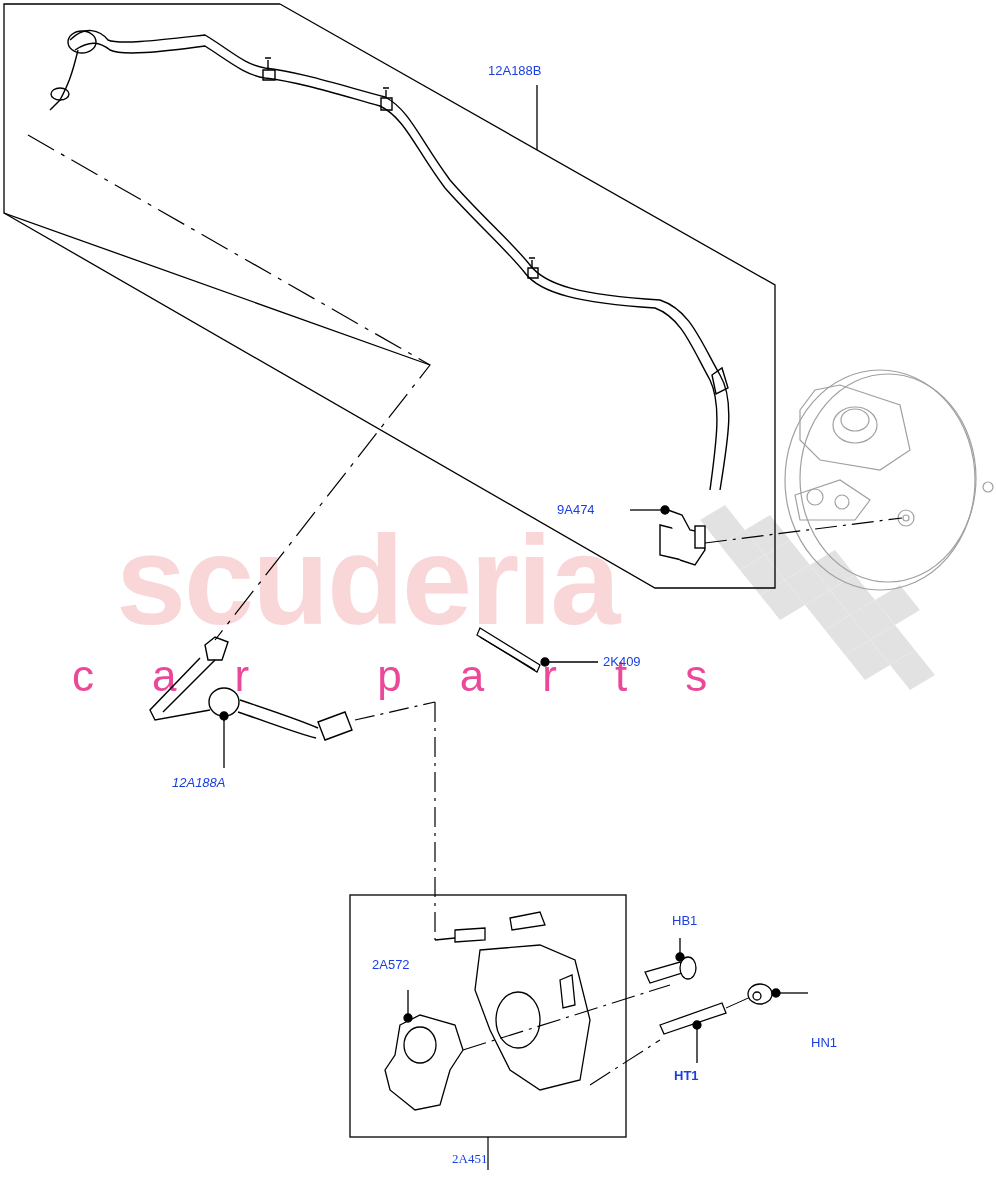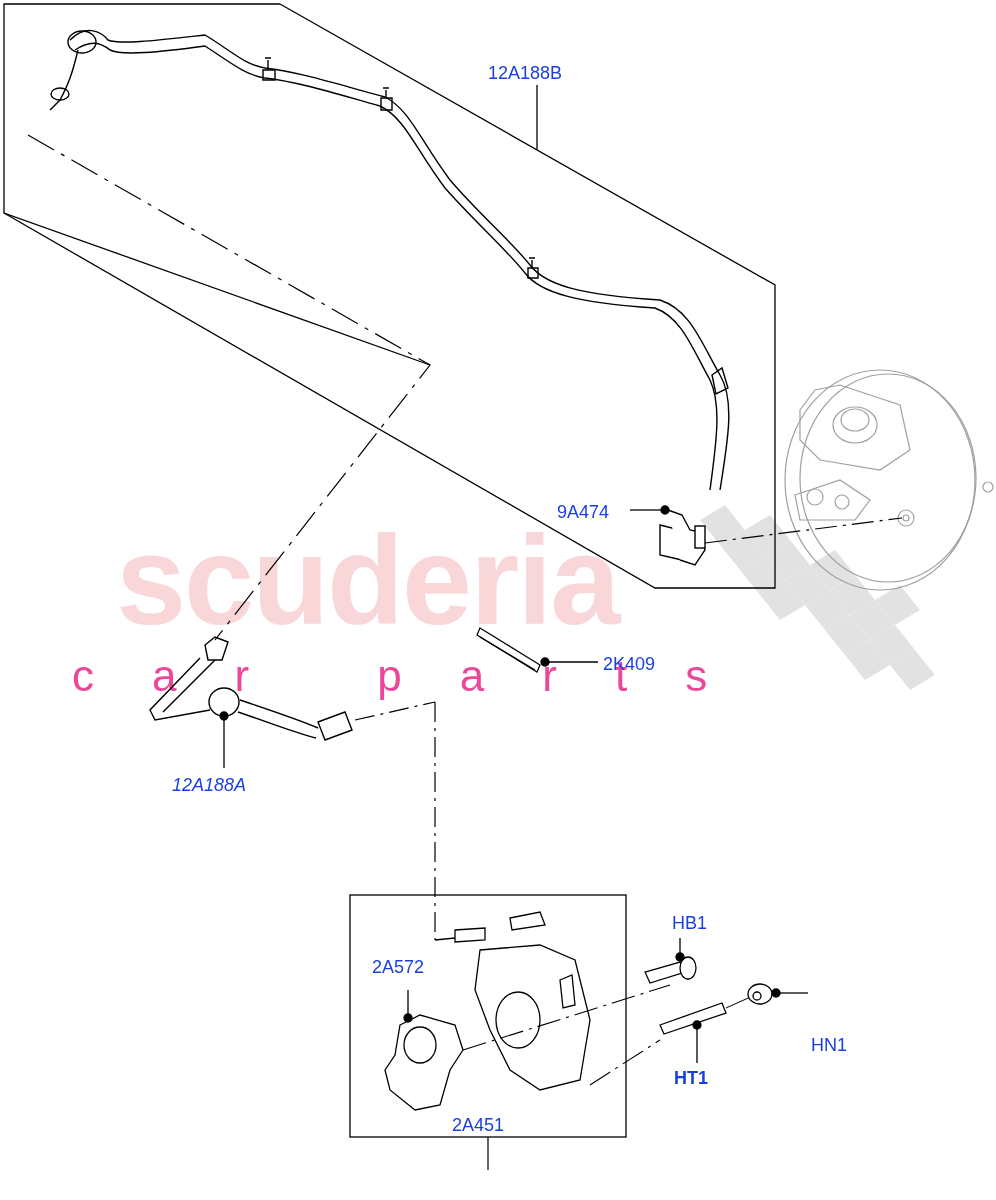--- a/index.html
+++ b/index.html
@@ -1,20 +1,20 @@
 <!DOCTYPE html>
 <html><head>
 <meta charset="utf-8">
 <style>
   html, body { margin:0; padding:0; background:#ffffff; }
   body { width:996px; height:1200px; position:relative; overflow:hidden; font-family:"Liberation Sans", sans-serif; }
   #diagram { position:absolute; left:0; top:0; width:996px; height:1200px; }
   .wm-main { position:absolute; left:72px; top:518px; font-family:"Liberation Sans", sans-serif; font-weight:bold; font-size:126px; color:#f9d6d8; letter-spacing:-2px; line-height:1;margin-left:44px; }
   .wm-sub { position:absolute; left:72px; top:654px; font-family:"Liberation Sans", sans-serif; font-size:44px; color:#ec4899; letter-spacing:58px; line-height:1; }
-  .callout { position:absolute; color:#1a3fe0; font-family:"Liberation Sans", sans-serif; font-size:18px; line-height:1; white-space:nowrap; }
+  .callout { position:absolute; color:#1a3fe0; font-family:"Liberation Sans", sans-serif; font-size:13px; line-height:1; white-space:nowrap; }
 </style>
 </head>
 <body>
 
 <div id="diagram">
 
   <div class="wm-main">scuderia</div>
   <div class="wm-sub">car parts</div>
 
   <svg width="996" height="1200" viewBox="0 0 996 1200" xmlns="http://www.w3.org/2000/svg" style="position:absolute;left:0;top:0;">
@@ -150,14 +150,14 @@
   </svg>
 
   <div class="callout" style="left:488px;top:64px;">12A188B</div>
   <div class="callout" style="left:557px;top:503px;">9A474</div>
   <div class="callout" style="left:603px;top:655px;">2K409</div>
   <div class="callout" style="left:172px;top:776px;font-style:italic;">12A188A</div>
   <div class="callout" style="left:660px;top:914px;margin-left:12px;">HB1</div>
   <div class="callout" style="left:372px;top:958px;">2A572</div>
   <div class="callout" style="left:811px;top:1036px;">HN1</div>
   <div class="callout" style="left:674px;top:1069px;font-weight:bold;">HT1</div>
-  <div class="callout" style="left:452px;top:1116px;">2A451</div>
+  <div class="callout" style="left:452px;top:1152px;font-family:Liberation Serif, serif;">2A451</div>
 </div>
 
 </body></html>

